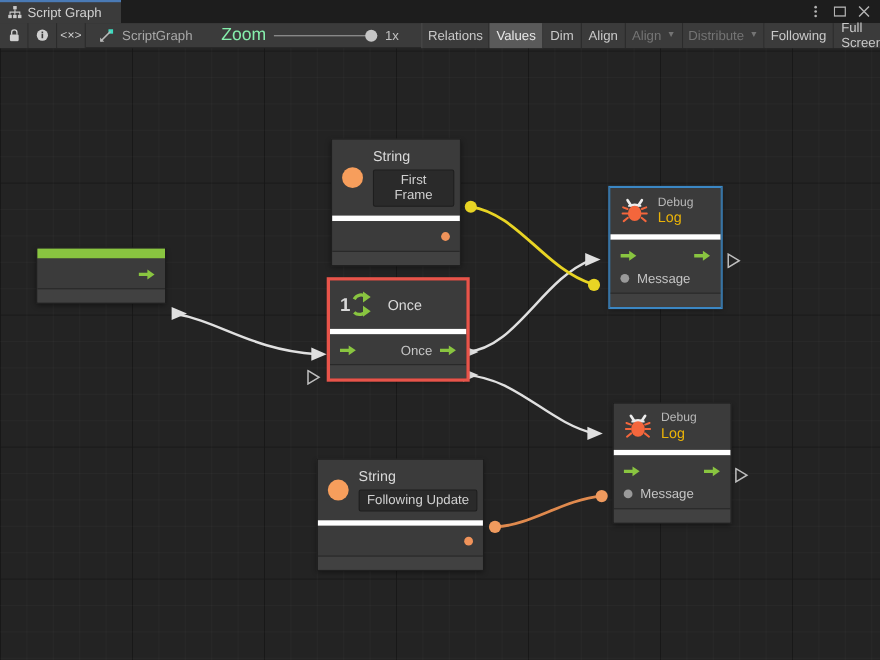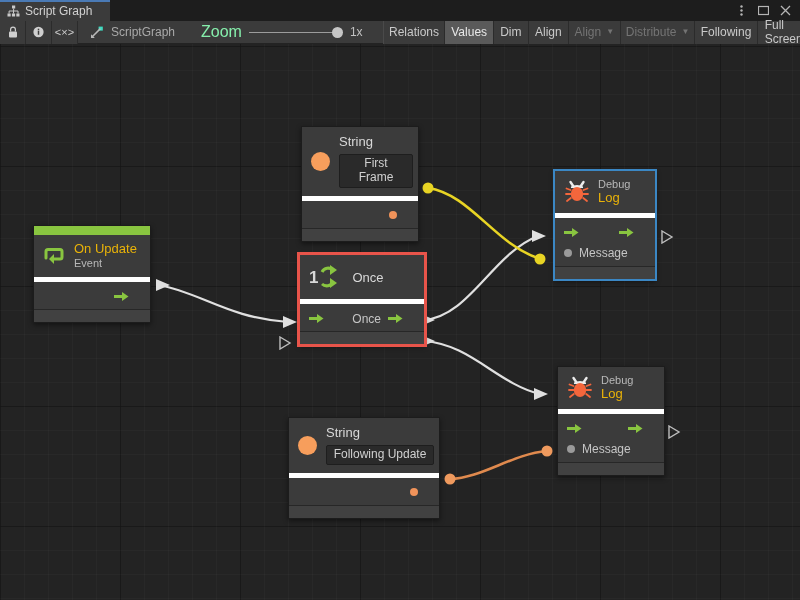--- a/index.html
+++ b/index.html
@@ -84,21 +84,21 @@
   }
   .node .accent{ height:9px; background:#89c540; }
   .node .head{
     display:flex; align-items:center; gap:9px; padding:7px 9px 7px 9px;
     background:#3b3b3b; border-bottom:5px solid #ffffff; min-height:38px;
   }
   .node .head-text{ display:flex; flex-direction:column; line-height:1.15; }
   .node .h-sub{ font-size:11px; color:#b8b8b8; }
   .node .h-title{ font-size:13px; color:#eab308; }
   .node .h-single{ font-size:13px; color:#d8d8d8; }
-  .node .body{ background:#3b3b3b; padding:4px 12px 2px 0; }
+  .node .body{ background:#3b3b3b; padding:4px 0 2px 0; }
   .node .foot{ height:13px; background:#414141; border-top:1px solid #272727; }
 
   .prow{
     display:flex; align-items:center; justify-content:space-between;
     height:21px; padding:0 9px; position:relative;
   }
   .pin-left{ display:flex; align-items:center; gap:7px; }
   .pin-right{ display:flex; align-items:center; gap:7px; margin-left:auto; }
   .plabel{ font-size:12px; color:#c5c5c5; }
 
@@ -250,32 +250,20 @@
       <circle cx="428" cy="144" r="5.5" fill="#e8d424"></circle>
       <circle cx="540" cy="215" r="5.5" fill="#e8d424"></circle>
 
       <path d="M450 435 C 482 434, 512 410, 547 407" stroke="#e08a4e" stroke-width="2.6" fill="none"></path>
       <circle cx="450" cy="435" r="5.5" fill="#ef9a5e"></circle>
       <circle cx="547" cy="407" r="5.5" fill="#ef9a5e"></circle>
     </svg>
 
     <div class="node" style="left:33px; top:181px; width:118px;">
       <div class="accent"></div>
-      <div class="head" style="padding-left:7px;gap:7px;">
-        <span style="display:flex">
-          <svg width="26" height="26" viewBox="0 0 26 26">
-            <path d="M5 15 V8.5 a2 2 0 0 1 2-2 H19 a2 2 0 0 1 2 2 V14 a2 2 0 0 1 -2 2 H12.5" stroke="#89c540" stroke-width="3" fill="none" stroke-linecap="round"></path>
-            <path d="M13 11 L13 21 L8 16 Z" fill="#89c540"></path>
-          </svg>
-        </span>
-        <span class="head-text">
-          <span class="h-title">On Update</span>
-          <span class="h-sub">Event</span>
-        </span>
-      </div>
       <div class="body">
         <div class="prow">
           <span class="pin-right">
             <svg class="arrow-g" viewBox="0 0 15 11">
               <path d="M0 5.5 H9" stroke="#89c540" stroke-width="3"></path>
               <path d="M8 1 L14.5 5.5 L8 10 Z" fill="#89c540"></path>
             </svg>
           </span>
         </div>
       </div>

